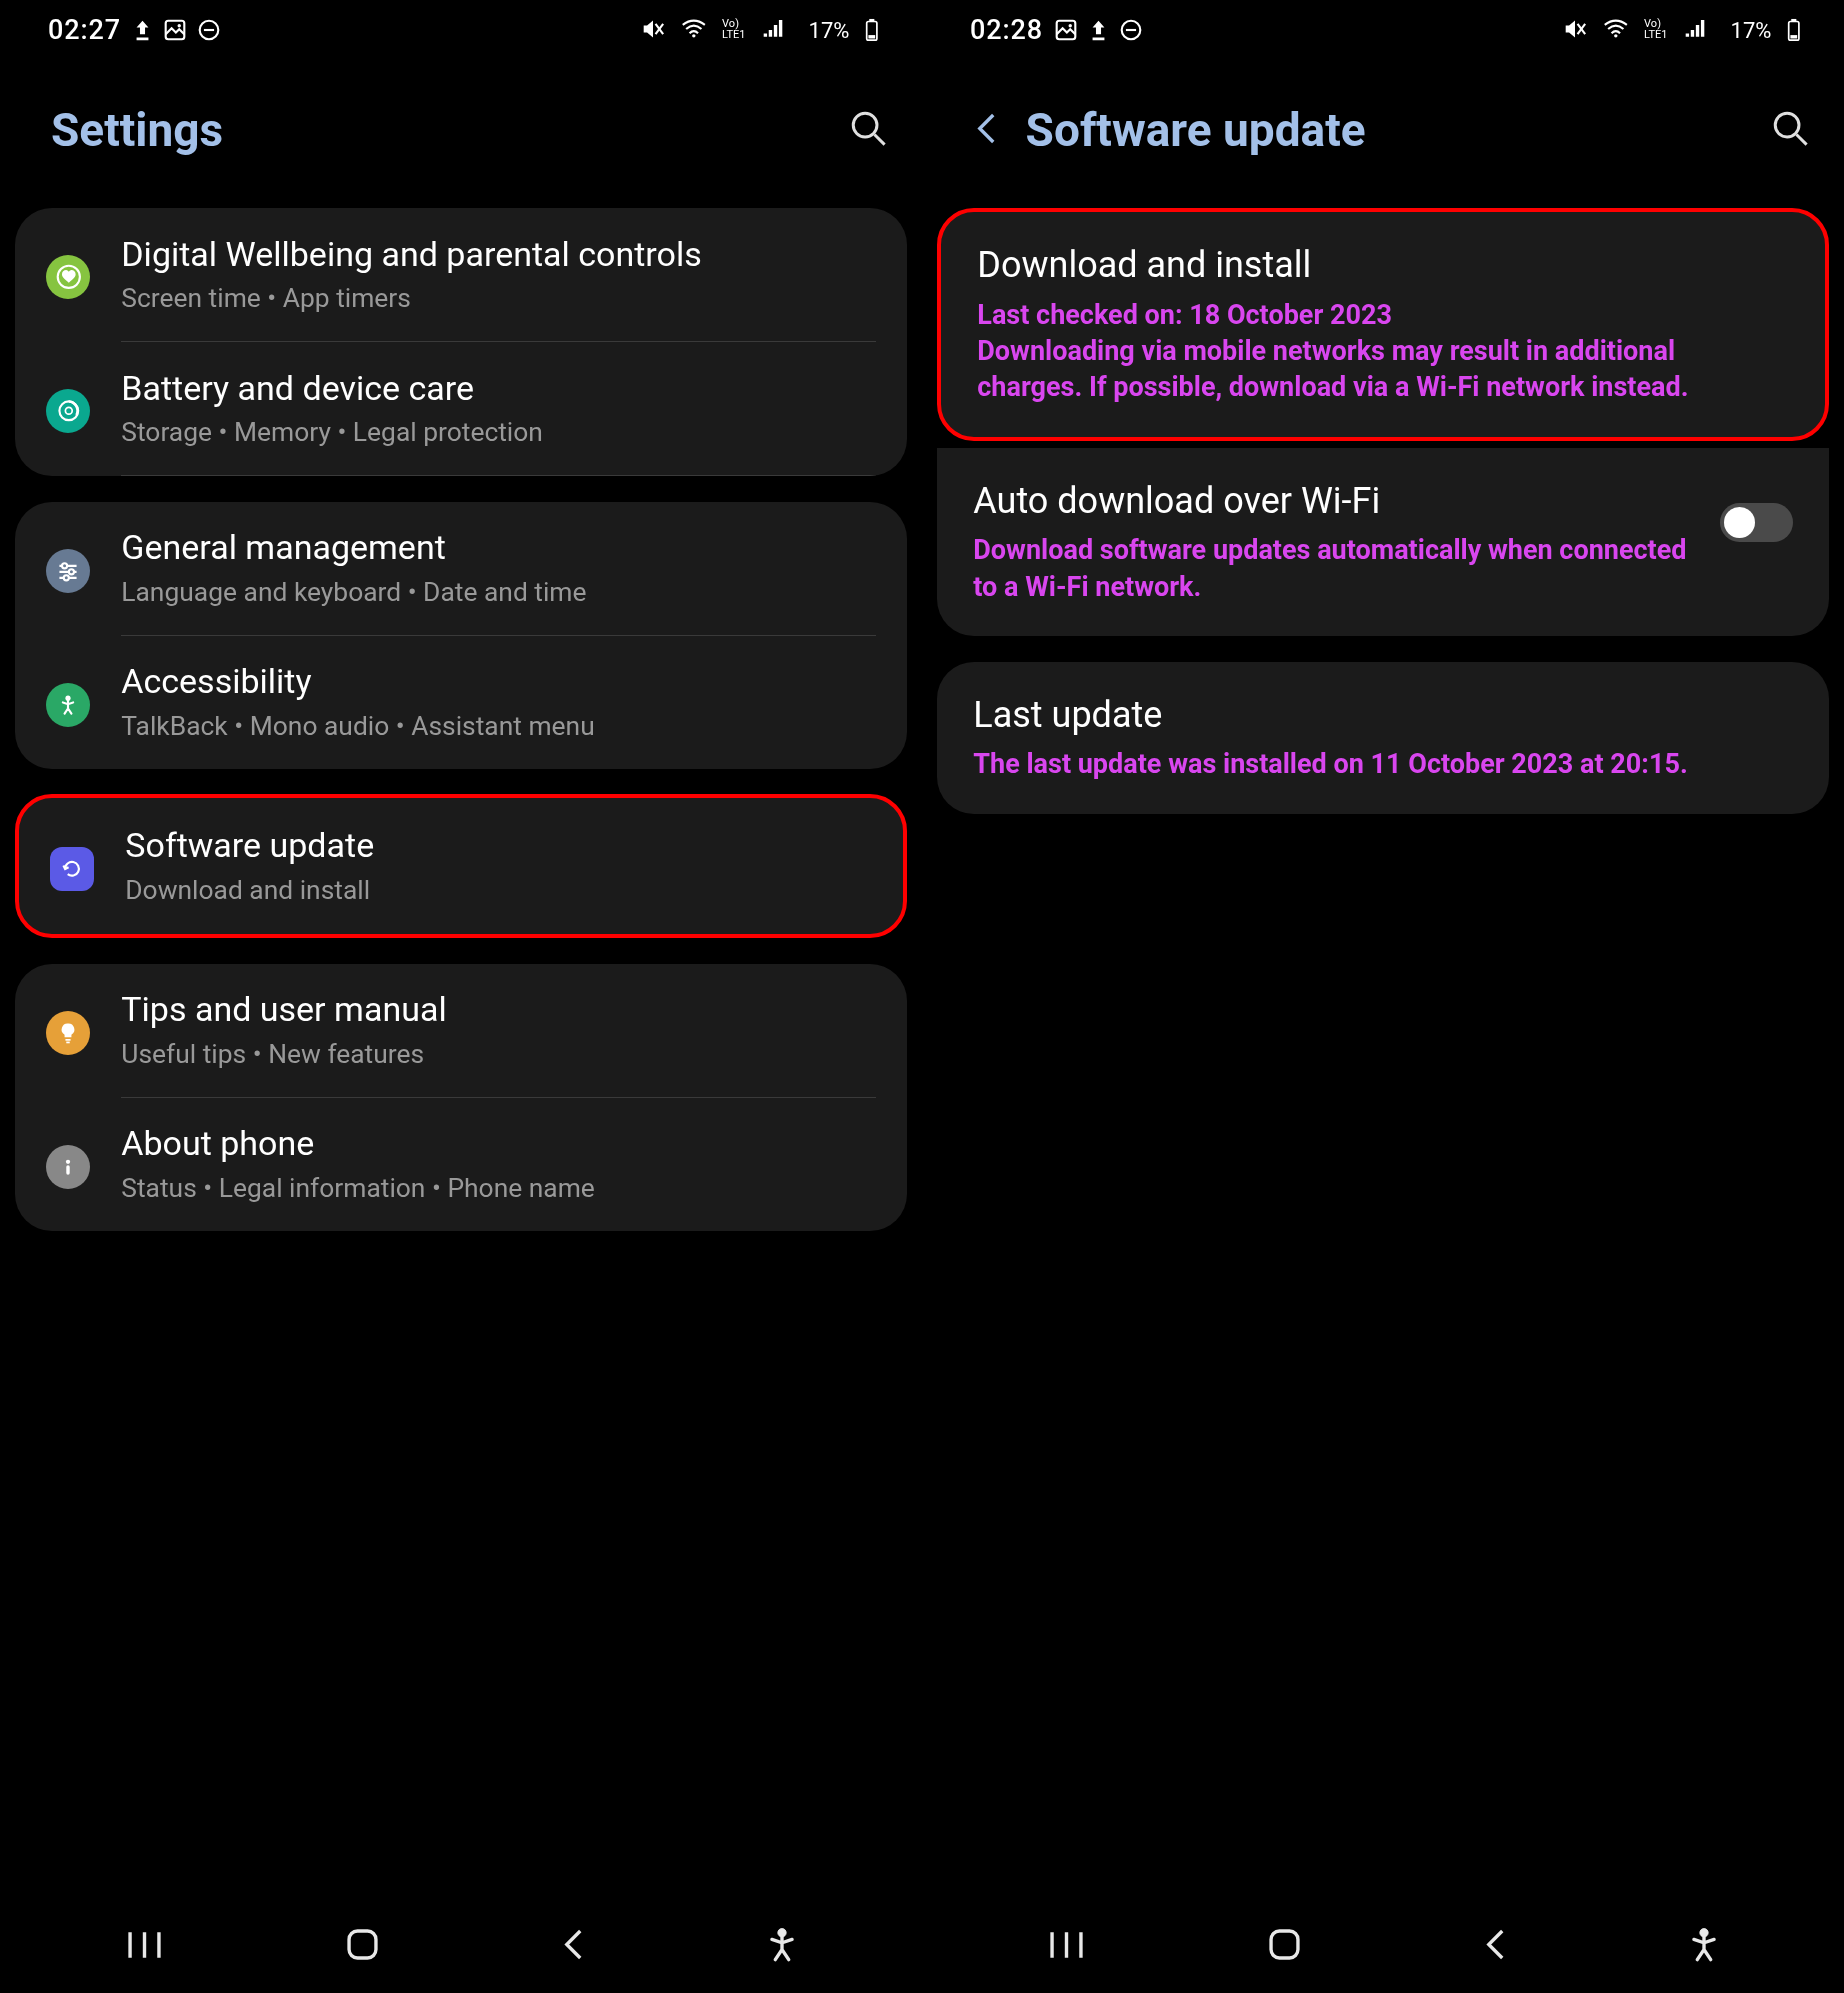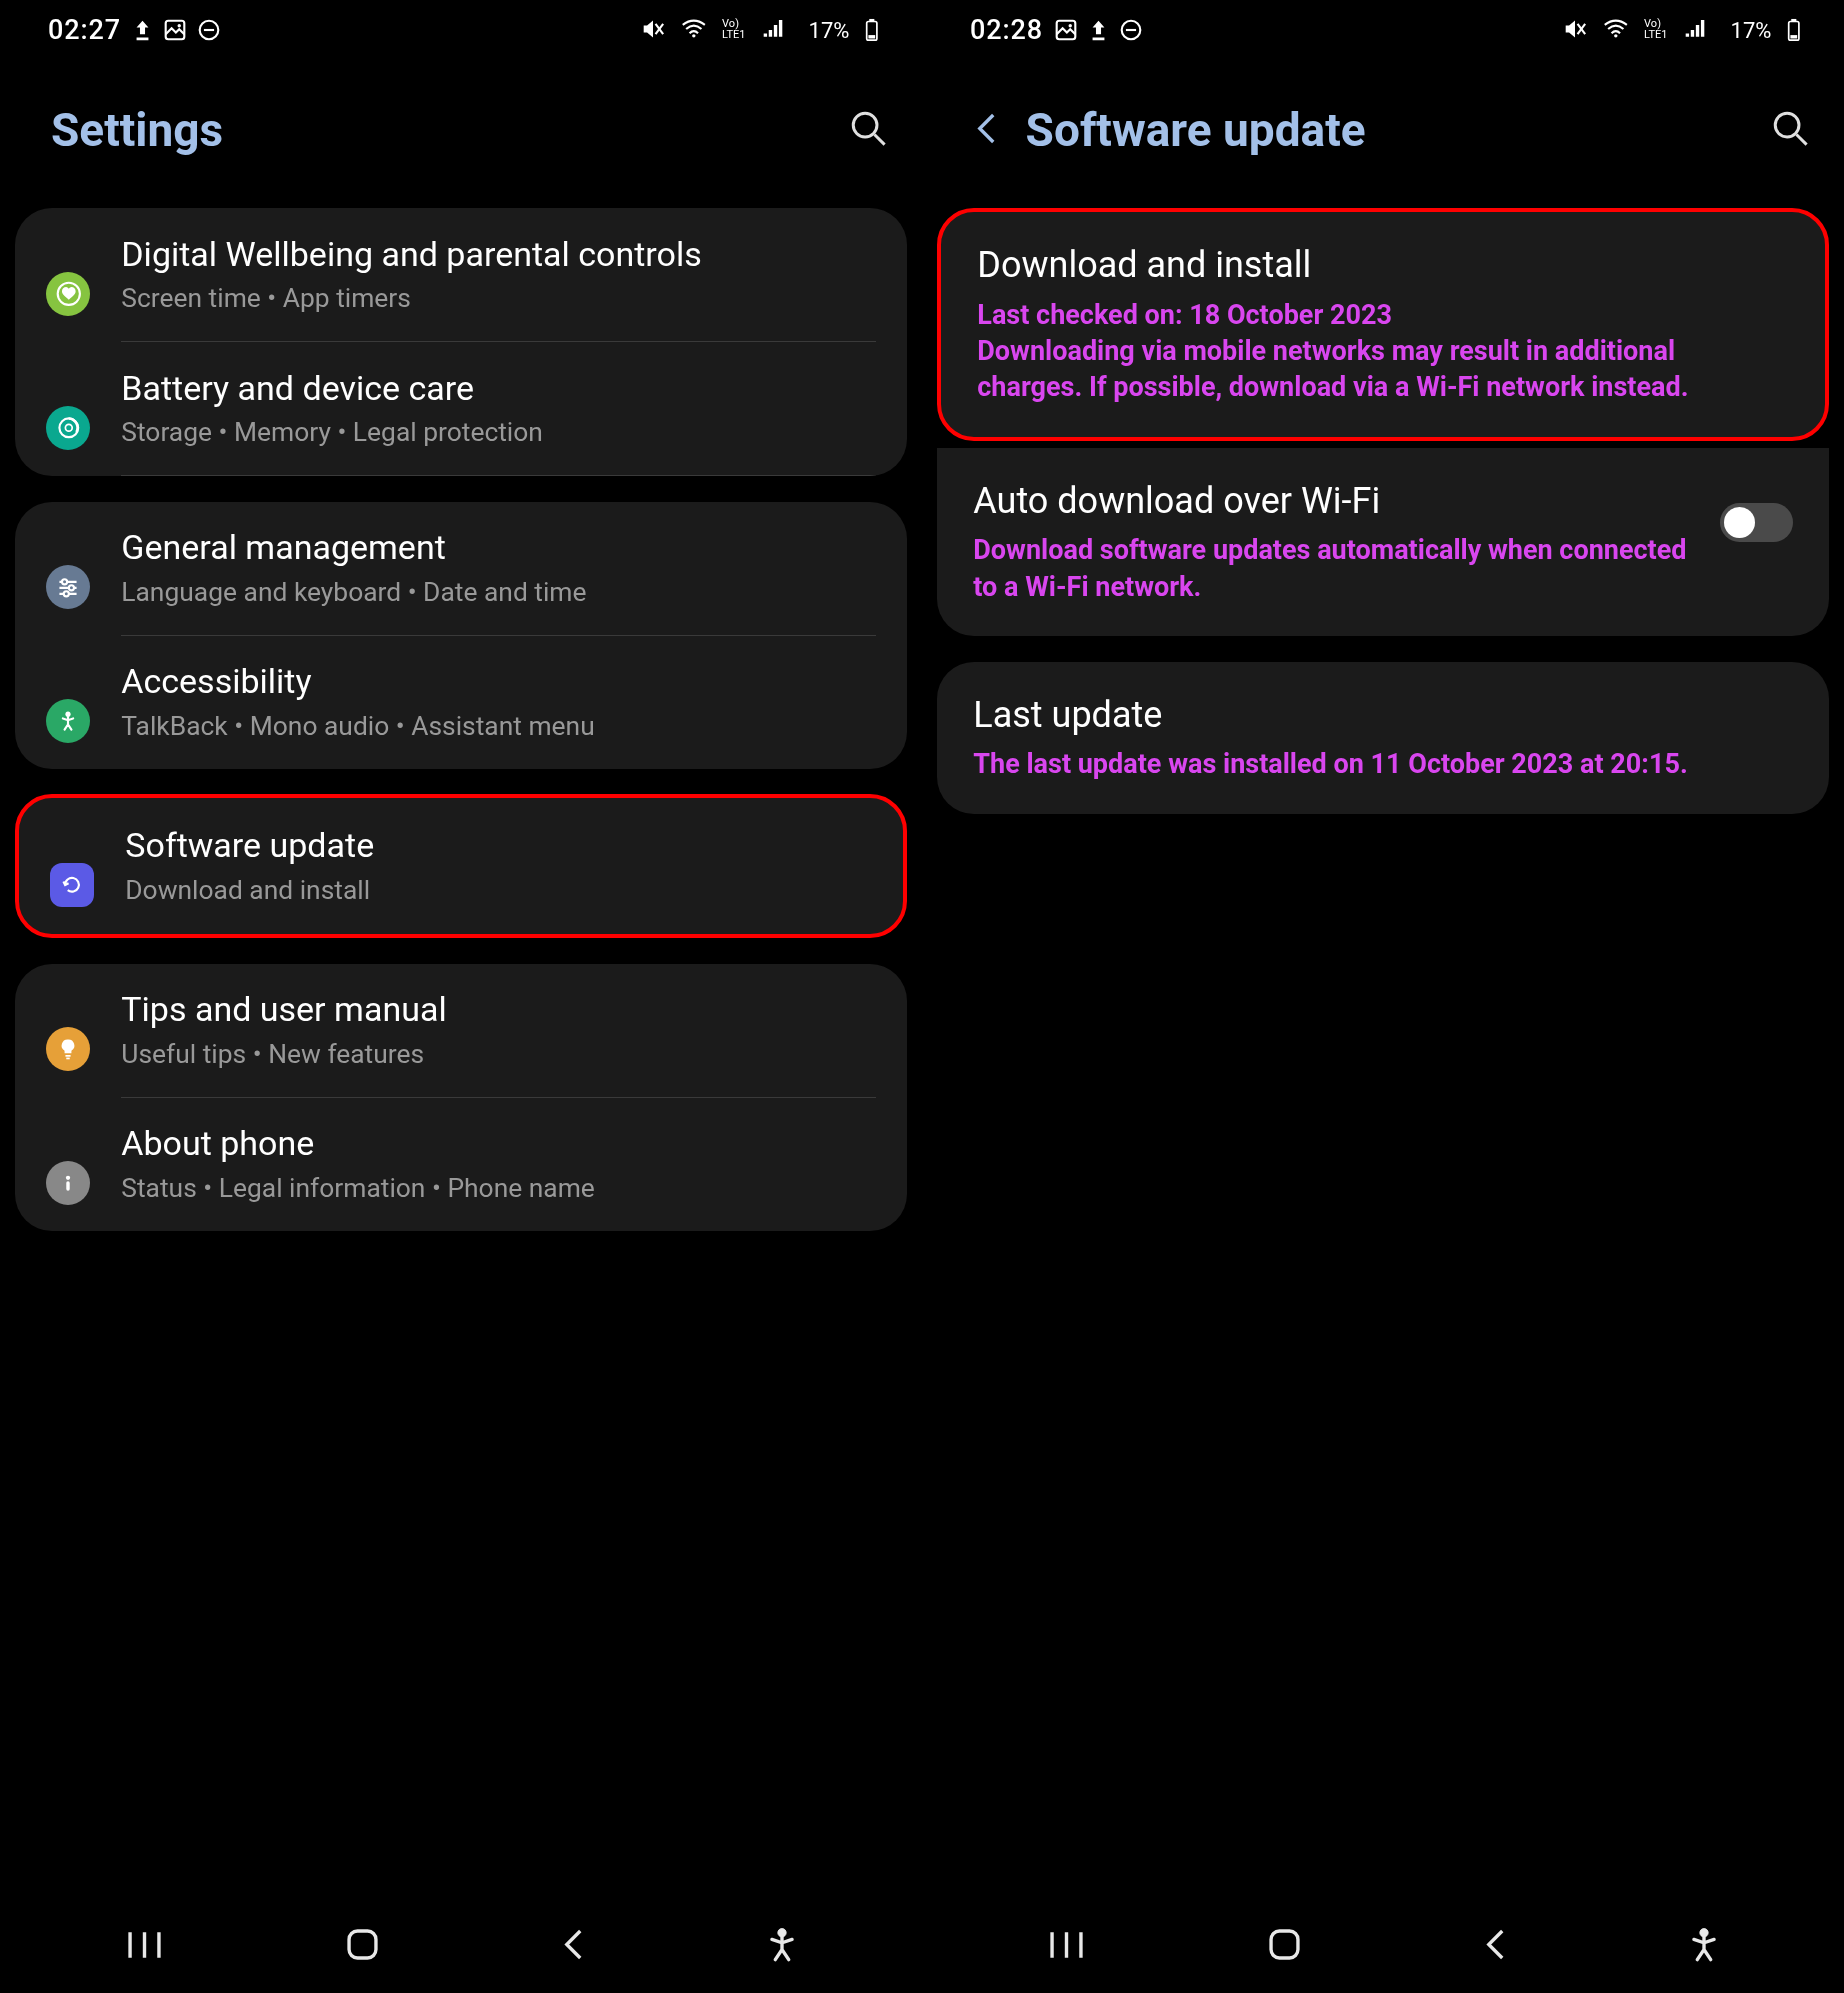--- a/index.html
+++ b/index.html
@@ -50,21 +50,21 @@
   .content { flex: 1; padding: 0 15.3px; }
 
   .group {
     background: #1b1b1b;
     border-radius: 37px;
     margin-bottom: 25.6px;
     overflow: hidden;
   }
   .item {
     display: flex;
-    align-items: flex-end;
+    align-items: center;
     padding: 25.6px 31px;
     cursor: pointer;
     position: relative;
   }
   .item-icon {
     width: 44px;
     height: 44px;
     border-radius: 50%;
     display: flex;
     align-items: center;

